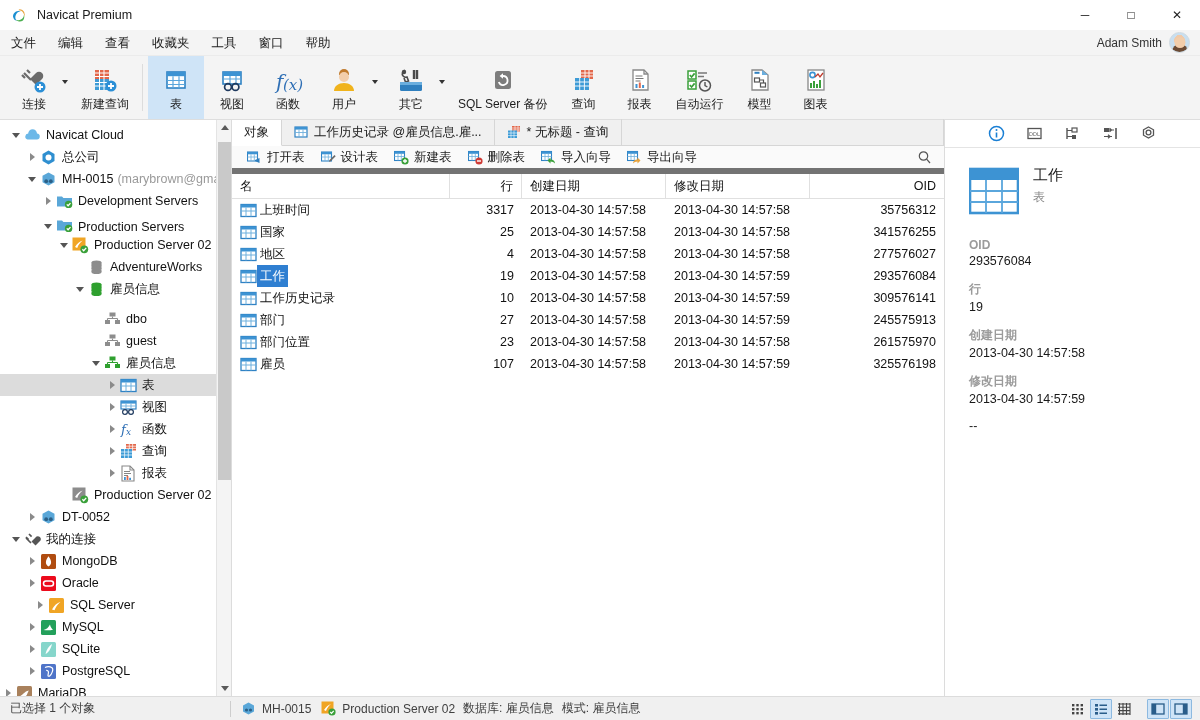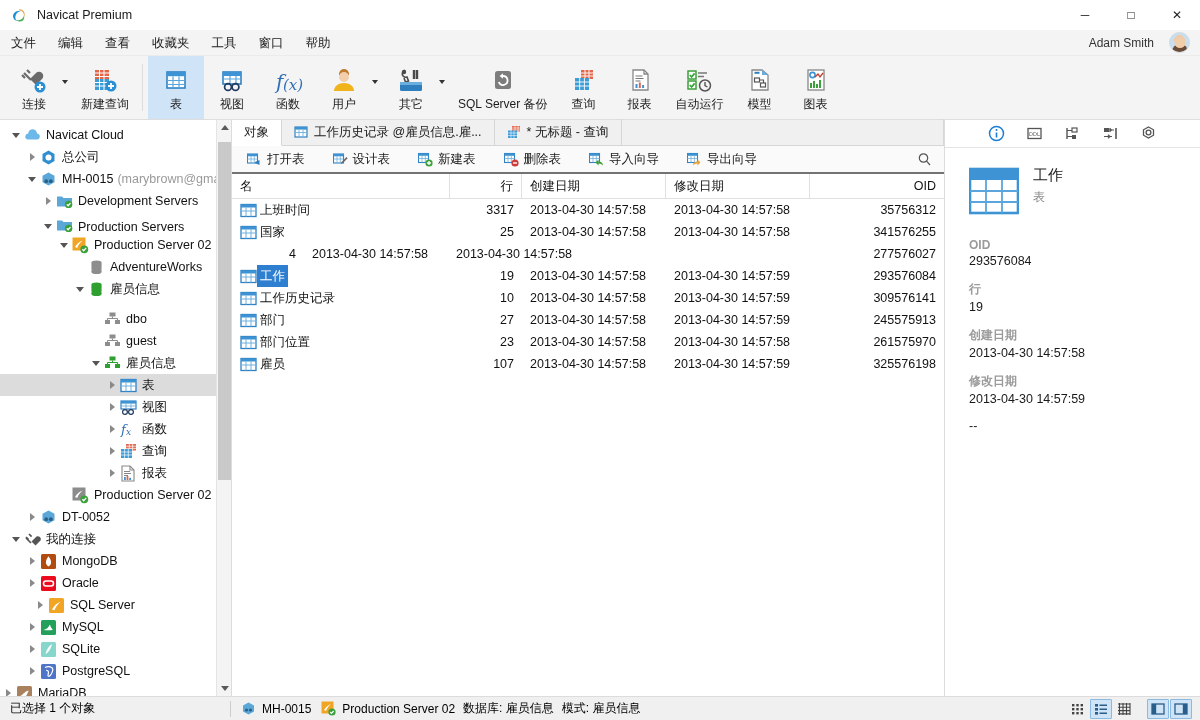--- a/index.html
+++ b/index.html
@@ -25,21 +25,21 @@
   .winbtn { width:46px; height:30px; display:flex; align-items:center; justify-content:center;
             font-size:12px; color:#222; }
 
   
   .menubar {
     height:26px; background:#f4f4f4; display:flex; align-items:center; flex:none;
     border-bottom:1px solid #ebebeb;
   }
   .menuitem { padding:0 11px; line-height:26px; font-size:12.5px; color:#1c1c1c; }
   .menubar .spacer { flex:1; }
-  .userbox { display:flex; align-items:center; gap:15px; padding-right:10px; }
+  .userbox { display:flex; align-items:center; gap:7px; padding-right:10px; }
   .userbox .uname { font-size:12px; color:#333; }
   .avatar {
     width:21px; height:21px; border-radius:50%;
     background:radial-gradient(circle at 50% 38%, #f0c9a8 0 34%, #c8dff0 36% 100%);
     border:1px solid #cfd9e0; position:relative; overflow:hidden; flex:none;
   }
   .avatar::after{
     content:""; position:absolute; left:50%; top:58%; width:16px; height:14px;
     transform:translateX(-50%); border-radius:8px 8px 0 0; background:#6b4b35;
   }
@@ -91,21 +91,21 @@
   .center { flex:1; display:flex; flex-direction:column; min-width:0; background:#fff; }
   .tabstrip { height:26px; background:#f0f0f0; display:flex; align-items:flex-end; flex:none;
               border-bottom:1px solid #d6d6d6; }
   .tab { height:26px; display:flex; align-items:center; gap:6px; padding:0 12px;
          font-size:12.5px; color:#1a1a1a; border-right:1px solid #d6d6d6; white-space:nowrap; }
   .tab.active { background:#ffffff; border-bottom:1px solid #ffffff; margin-bottom:-1px; }
   .tab.plain { border-right:1px solid #d6d6d6; }
   .tabfill { flex:1; border-bottom:0; }
 
   .objbar { height:28px; background:#fafafa; display:flex; align-items:center; flex:none;
-            border-bottom:2px solid #737373; padding-left:8px; gap:14px; }
+            border-bottom:6px solid #737373; padding-left:8px; gap:2px; }
   .objbtn { display:flex; align-items:center; gap:5px; padding:3px 7px; font-size:12.5px; color:#1a1a1a; border-radius:2px; }
   .objbar .spacer { flex:1; }
   .srch { padding-right:12px; display:flex; align-items:center; }
 
   
   .gridhead { height:25px; display:flex; align-items:center; background:#fff;
               border-bottom:1px solid #e0e0e0; font-size:12.5px; color:#111; flex:none; }
   .gh { height:25px; line-height:25px; padding:0 8px; border-right:1px solid #e0e0e0; overflow:hidden; }
   .gh.last { border-right:none; }
   .gh.r { text-align:right; }
@@ -126,21 +126,21 @@
   .info-body { padding:18px 20px 0 24px; }
   .info-hd { display:flex; align-items:flex-start; gap:14px; margin-bottom:22px; }
   .info-hd .tt { font-size:15px; color:#1a1a1a; line-height:18px; }
   .info-hd .st { font-size:12px; color:#8a8a8a; margin-top:5px; }
   .fld { margin-bottom:13px; }
   .fld .k { font-size:12px; color:#9b9b9b; font-weight:bold; margin-bottom:2px; }
   .fld .v { font-size:12.5px; color:#1a1a1a; }
 
   
   .status { height:24px; background:#f0f0f0; border-top:1px solid #dcdcdc;
-            display:flex; align-items:center; flex:none; font-size:12px; color:#000000; }
+            display:flex; align-items:center; flex:none; font-size:12px; color:#404040; }
   .status .sl { padding-left:10px; width:230px; }
   .status .divv { width:1px; height:16px; background:#cdcdcd; }
   .status .sm { display:flex; align-items:center; gap:6px; padding-left:10px; }
   .status .spacer { flex:1; }
   .vmodes { display:flex; align-items:center; gap:1px; padding-right:8px; }
   .vmb { width:22px; height:20px; display:flex; align-items:center; justify-content:center; border-radius:1px; }
   .vmb.on { background:#cfe4f7; border:1px solid #8cb9e0; }
   .vm-gap { width:10px; }
   svg { display:block; }
 </style>
@@ -882,20 +882,30 @@
                 </svg>
               </span>
               <span class="nm">国家</span>
             </div>
             <div class="gc r" style="width: 72px;">25</div>
             <div class="gc" style="width: 144px;">2013-04-30 14:57:58</div>
             <div class="gc" style="width: 144px;">2013-04-30 14:57:58</div>
             <div class="gc r" style="flex: 1 1 0%;">341576255</div>
           </div>
           <div class="grow">
+            <div class="gc c-name" style="width: 218px;">
+              <span style="display: flex;">
+                <svg width="17" height="17" viewBox="0 0 17 17">
+                  <rect x="1" y="2.5" width="15" height="12" fill="#fff" stroke="#2f82c4" stroke-width="1.3"></rect>
+                  <rect x="1" y="2.5" width="15" height="3" fill="#3d93d3"></rect>
+                  <path d="M1 9h15M6 5.5v9M11 5.5v9" stroke="#6fb0dd" stroke-width="1"></path>
+                </svg>
+              </span>
+              <span class="nm">地区</span>
+            </div>
             <div class="gc r" style="width: 72px;">4</div>
             <div class="gc" style="width: 144px;">2013-04-30 14:57:58</div>
             <div class="gc" style="width: 144px;">2013-04-30 14:57:58</div>
             <div class="gc r" style="flex: 1 1 0%;">277576027</div>
           </div>
           <div class="grow">
             <div class="gc c-name" style="width: 218px;">
               <span style="display: flex;">
                 <svg width="17" height="17" viewBox="0 0 17 17">
                   <rect x="1" y="2.5" width="15" height="12" fill="#fff" stroke="#2f82c4" stroke-width="1.3"></rect>

